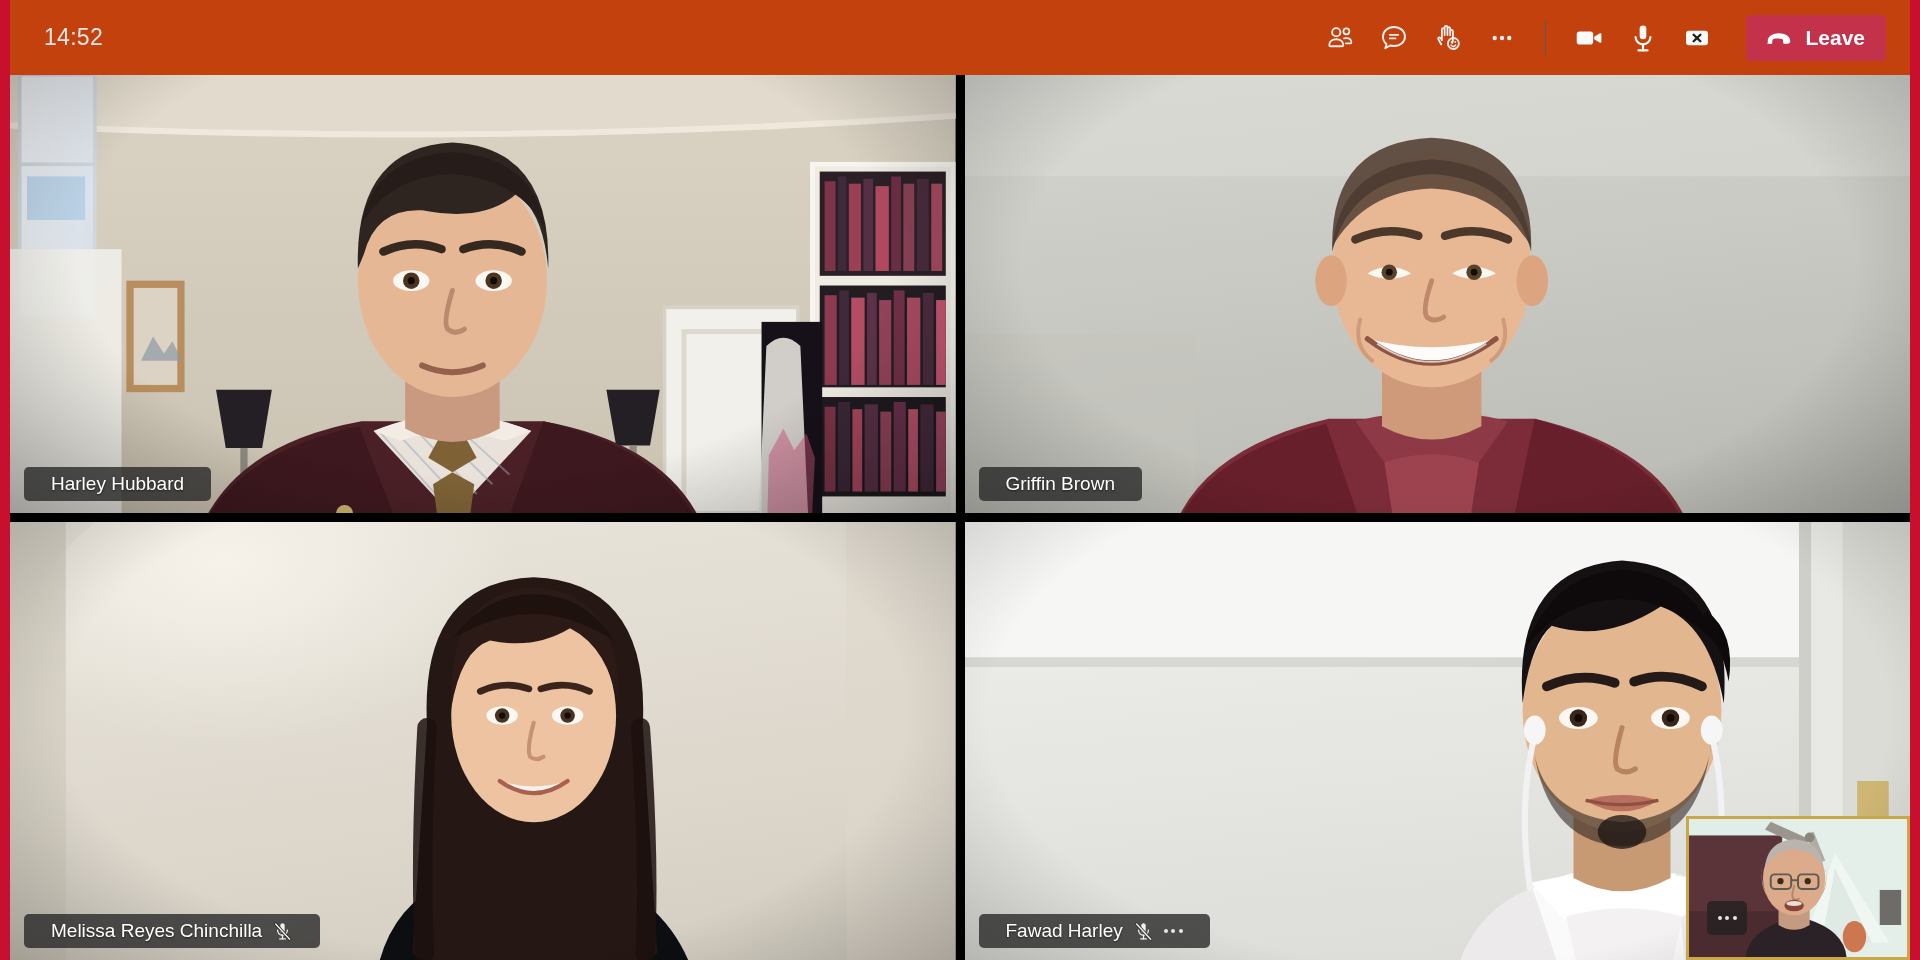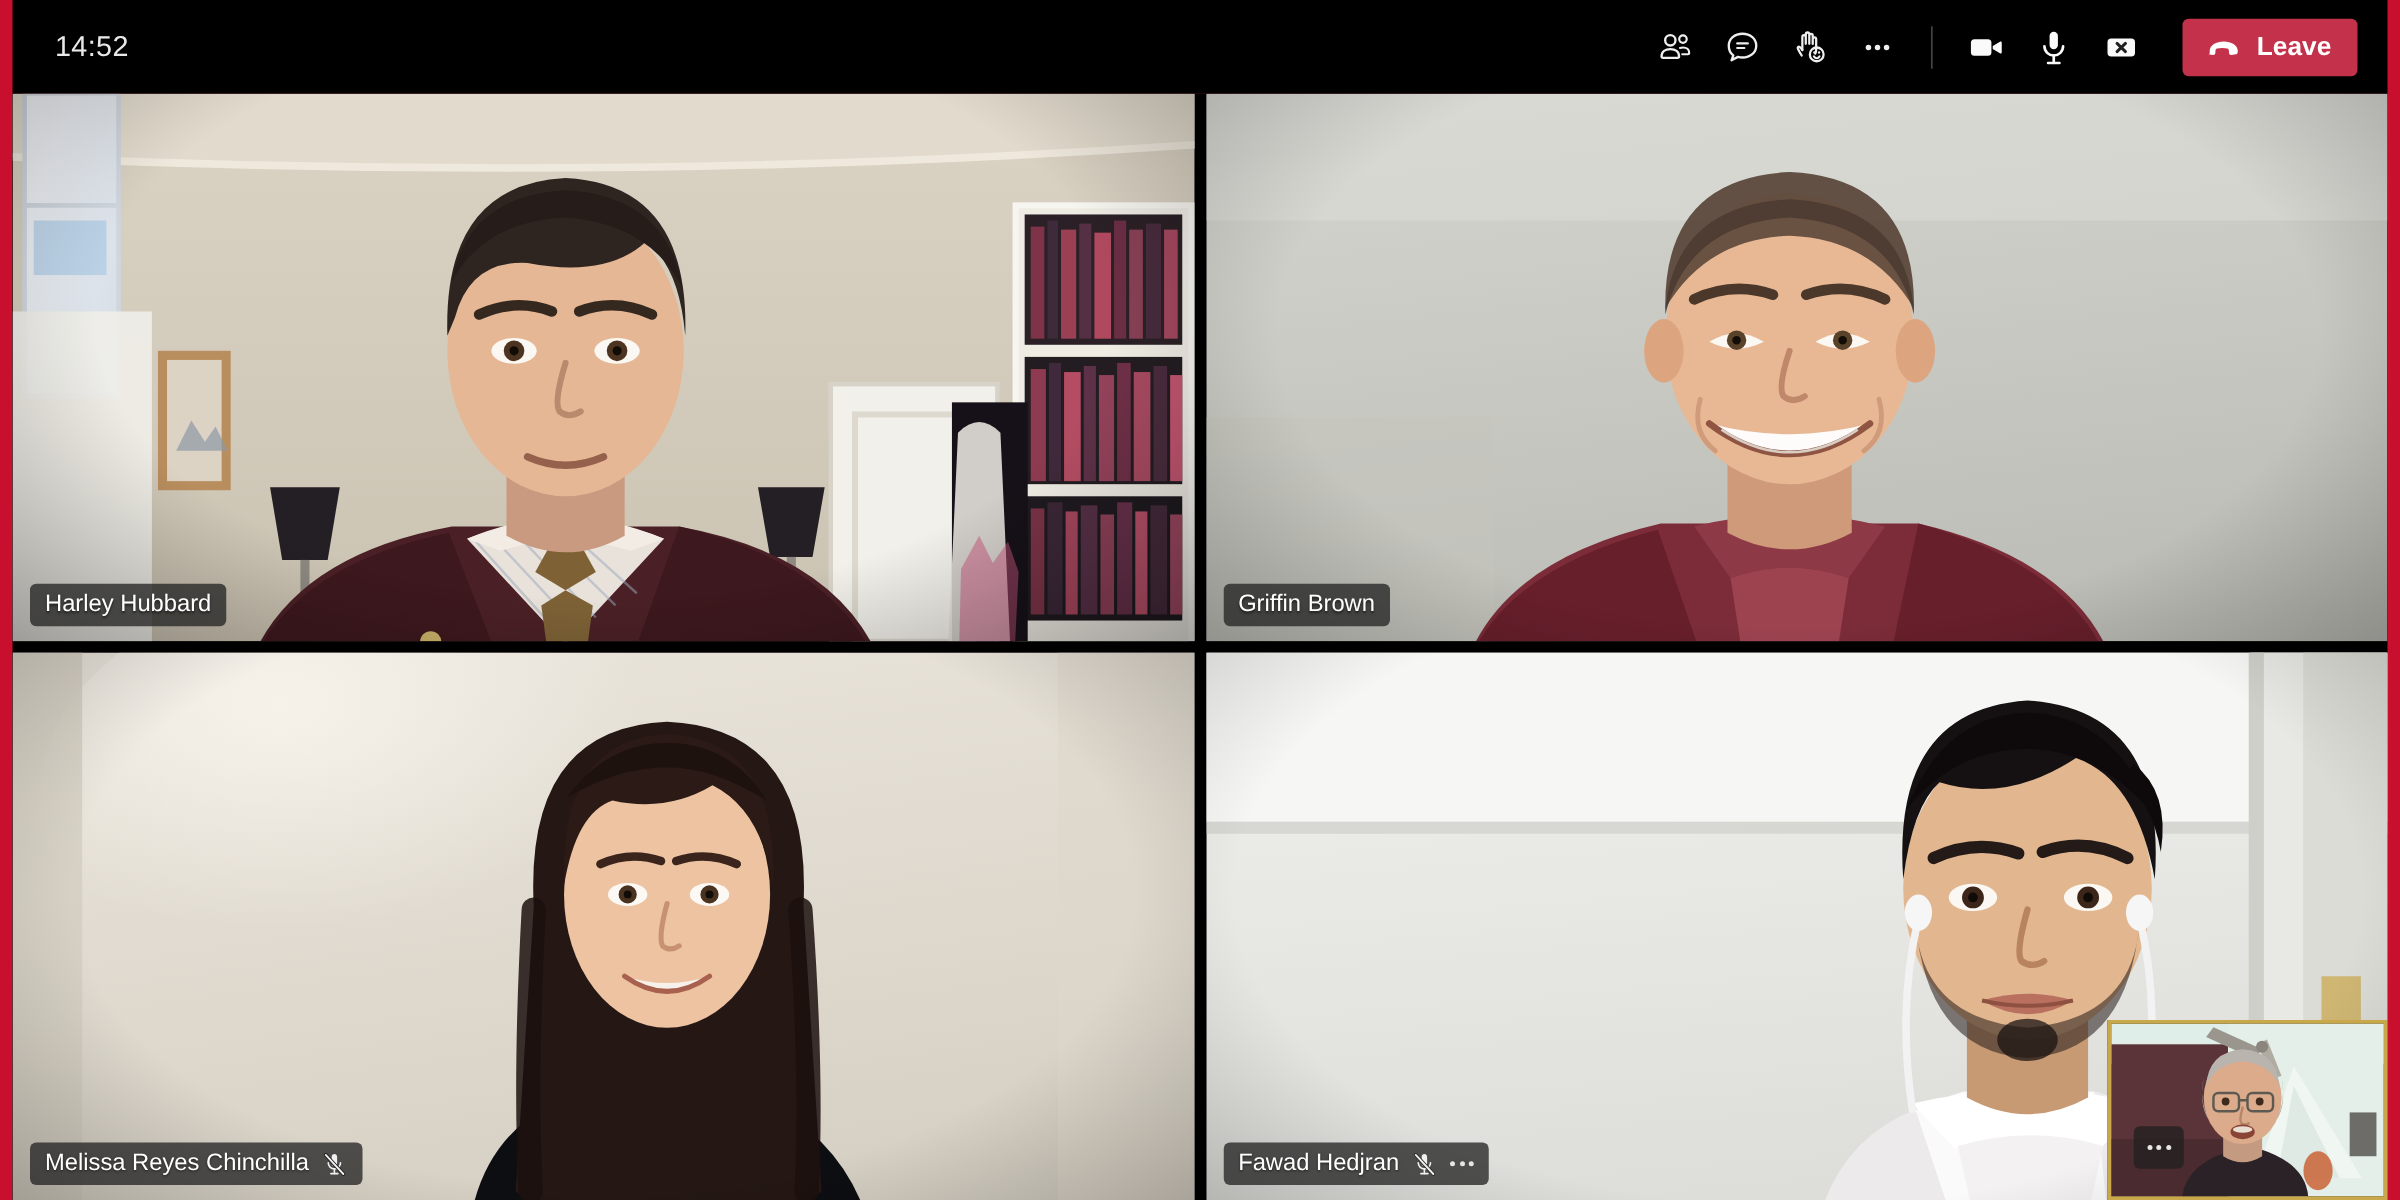--- a/index.html
+++ b/index.html
@@ -10,21 +10,21 @@
     overflow: hidden;
   }
   #app {
     position: absolute; inset: 0;
     background: #c8102e;
     padding: 0 10px 0 10px;
   }
   
   #topbar {
     position: absolute; left: 10px; right: 10px; top: 0; height: 75px;
-    background: #000000;
+    background: #c2410c;
     display: flex; align-items: center;
   }
   #clock {
     color: #e8e8e8; font-size: 23px; letter-spacing: .3px;
     margin-left: 34px; font-weight: 400;
   }
   #tb-spacer { flex: 1 1 auto; }
   .tb-grp { display: flex; align-items: center; justify-content: center; }
   .tb-btn {
     width: 54px; height: 54px;
@@ -55,21 +55,21 @@
   }
   .tile {
     position: relative; overflow: hidden; background: #111;
   }
   .tile svg.feed { position: absolute; inset: 0; width: 100%; height: 100%; }
   .namebar {
     position: absolute; left: 14px; bottom: 12px;
     display: flex; align-items: center; gap: 10px;
     background: rgba(37,37,37,.78);
     border-radius: 5px;
-    padding: 6px 12px;
+    padding: 6px 27px;
     max-width: calc(100% - 28px);
   }
   .namebar .nm {
     color: #fff; font-size: 19px; white-space: nowrap;
     text-shadow: 0 1px 2px rgba(0,0,0,.6);
   }
   .dots3 { display: flex; align-items: center; gap: 3.5px; }
   .dots3 i { width: 4px; height: 4px; border-radius: 50%; background: #e6e6e6; display: block; }
 
   
@@ -508,21 +508,21 @@
           <ellipse cx="542" cy="292" rx="20" ry="14" fill="#191312" opacity=".75"></ellipse>
 
           <path d="M470 212 q-14 58 -4 126" fill="none" stroke="#f2f2f2" stroke-width="5" stroke-linecap="round"></path>
           <path d="M616 212 q14 58 4 126" fill="none" stroke="#f2f2f2" stroke-width="5" stroke-linecap="round"></path>
           <ellipse cx="470" cy="208" rx="9" ry="12" fill="#f6f6f6"></ellipse>
           <ellipse cx="616" cy="208" rx="9" ry="12" fill="#f6f6f6"></ellipse>
         </g>
         <rect width="780" height="434" fill="url(#f-vig)"></rect>
       </svg>
       <div class="namebar">
-        <span class="nm">Fawad Hedjran</span>
+        <span class="nm">Fawad Harley</span>
         <svg width="21" height="21" viewBox="0 0 24 24">
           <path d="M12 2.6c-1.4 0-2.5 1.1-2.5 2.5v6.2c0 1.4 1.1 2.5 2.5 2.5s2.5-1.1 2.5-2.5V5.1c0-1.4-1.1-2.5-2.5-2.5z" fill="#f0f0f0"></path>
           <path d="M6.4 10.6c0 3.1 2.5 5.5 5.6 5.5s5.6-2.4 5.6-5.5" fill="none" stroke="#f0f0f0" stroke-width="1.5" stroke-linecap="round"></path>
           <line x1="12" y1="16.2" x2="12" y2="20.4" stroke="#f0f0f0" stroke-width="1.5" stroke-linecap="round"></line>
           <line x1="8.8" y1="20.5" x2="15.2" y2="20.5" stroke="#f0f0f0" stroke-width="1.5" stroke-linecap="round"></line>
           <line x1="4.1" y1="3.4" x2="20.2" y2="20.8" stroke="#2c2c2c" stroke-width="3.4" stroke-linecap="round"></line>
           <line x1="4.1" y1="3.4" x2="20.2" y2="20.8" stroke="#f0f0f0" stroke-width="1.7" stroke-linecap="round"></line>
         </svg>
         <span class="dots3">
           <i></i>

